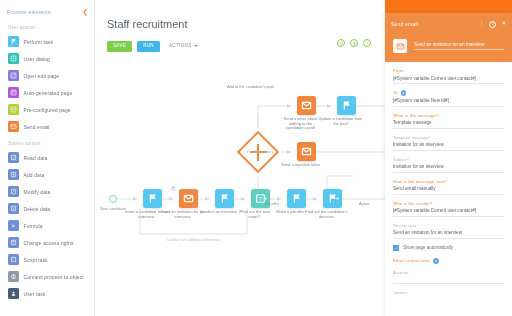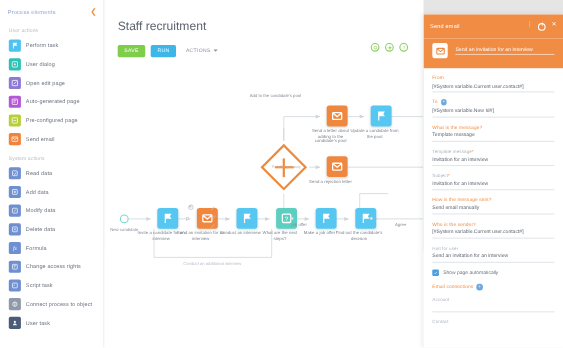--- a/index.html
+++ b/index.html
@@ -2,21 +2,21 @@
 <html><head>
 <meta charset="utf-8">
 <style>
   * { box-sizing: border-box; margin: 0; padding: 0; }
   html, body {
     width: 512px; height: 316px;
     font-family: "Liberation Sans", sans-serif;
     background: #ffffff;
     overflow: hidden;
   }
-  #app { position: relative; width: 512px; height: 228px; background:#e5e5e5; }
+  #app { position: relative; width: 512px; height: 228px; background:#f97316; }
 
   
   #sidebar {
     position: absolute; left: 0; top: 0; width: 95px; height: 316px;
     background: #ffffff; border-right: 1px solid #e8eaed;
     overflow: hidden;
   }
   .sb-head {
     display: flex; align-items: center; justify-content: space-between;
     padding: 8px 6px 4px 7px;

